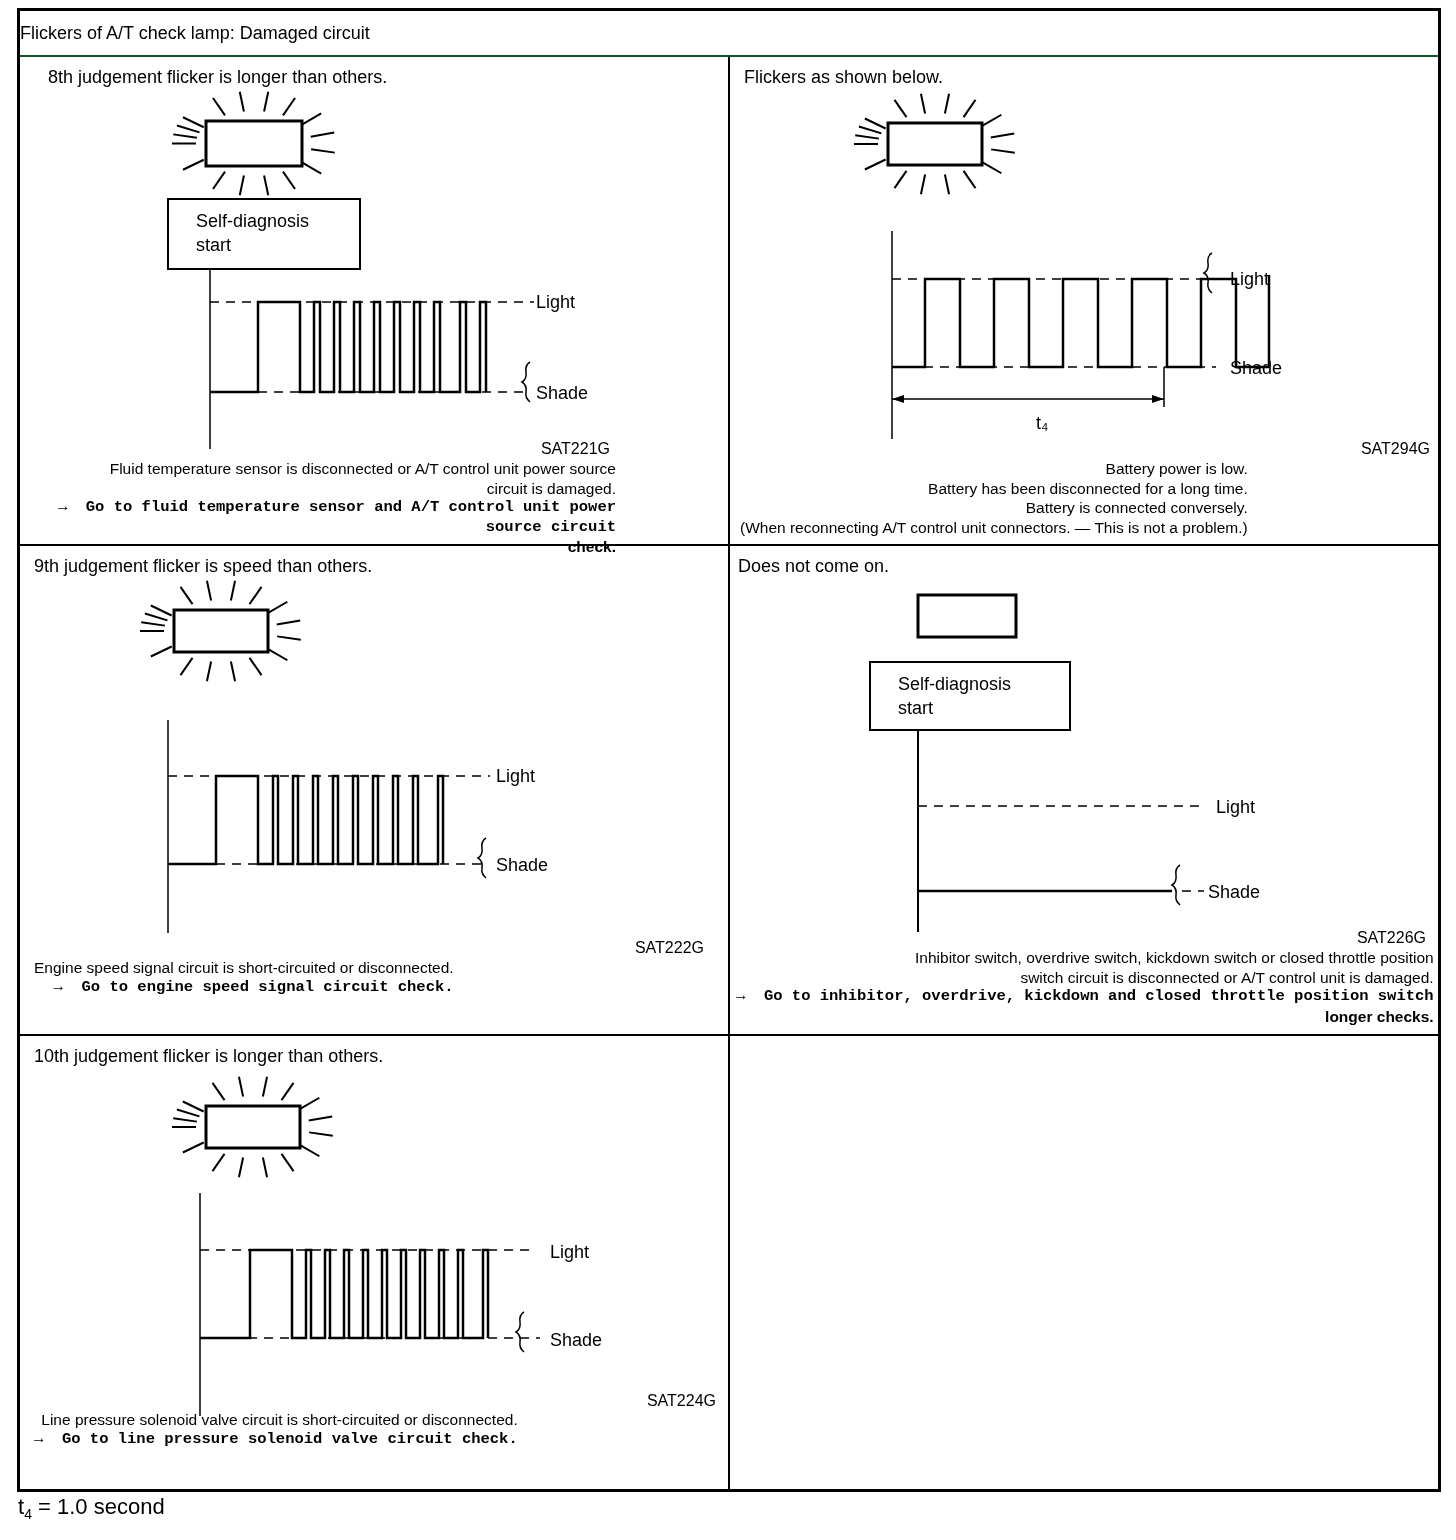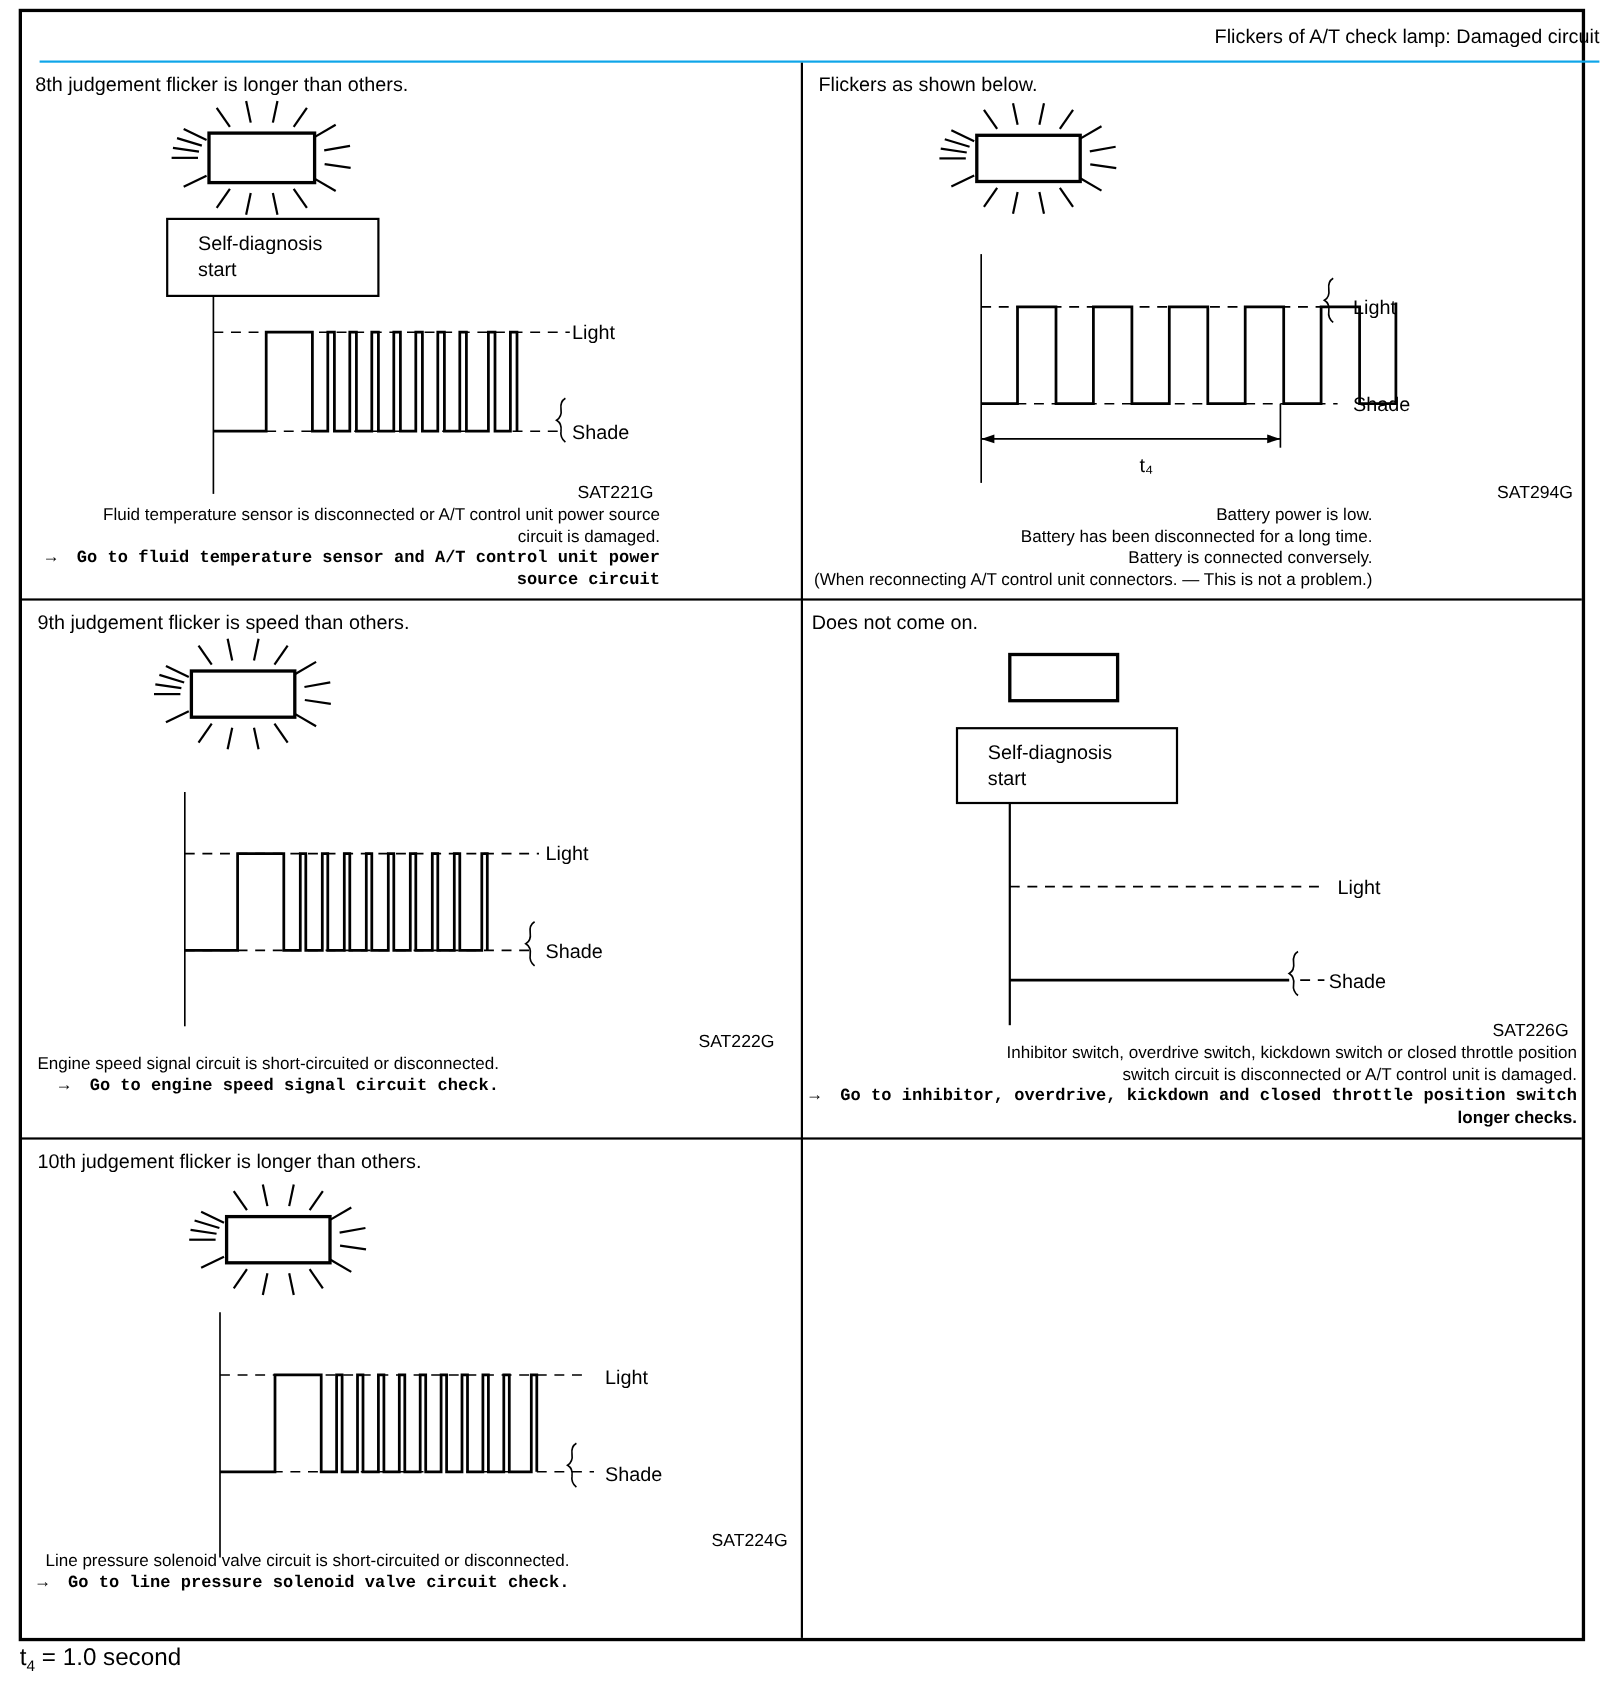--- a/index.html
+++ b/index.html
@@ -1,18 +1,18 @@
 <!DOCTYPE html>
 <html><head>
 <meta charset="utf-8">
 <style>
   html, body { margin: 0; padding: 0; background: #fff; }
   body { width: 1456px; height: 1540px; position: relative; font-family: "Liberation Sans", sans-serif; color: #000; overflow: hidden; }
   .frame { position: absolute; left: 17px; top: 8px; width: 1418px; height: 1478px; border: 3px solid #000; box-sizing: content-box; }
-  .header { position: absolute; left: 16px; top: 0; width: 1418px; height: 44px; border-bottom: 2px solid #0ea5e9; display: flex; align-items: center; justify-content: flex-end; font-size: 18px; }
+  .header { position: absolute; left: 0; top: 0; width: 1418px; height: 44px; border-bottom: 2px solid #14532d; display: flex; align-items: center; justify-content: flex-start; font-size: 18px; }
   .cell { position: absolute; box-sizing: border-box; }
   .vline { position: absolute; left: 708px; top: 46px; width: 2px; height: 1432px; background: #000; }
   .hline { position: absolute; height: 2px; background: #000; left: 0; width: 1418px; }
   .cell-title { position: absolute; left: 14px; top: 10px; font-size: 18px; }
   .fig-id { position: absolute; font-size: 16px; text-align: right; }
   .desc { position: absolute; font-size: 15.5px; line-height: 19.5px; text-align: right; }
   .desc .indent { padding-left: 28px; font-weight: bold; }
   .desc .arrow-line { font-weight: bold; font-family: Liberation Mono, monospace; }
   svg { position: absolute; overflow: visible; }
   .lbl { font-family: "Liberation Sans", sans-serif; font-size: 18px; }
@@ -24,21 +24,21 @@
 <body>
 
 <div class="frame">
   <div class="header">
     <span>Flickers of A/T check lamp: Damaged circuit</span>
   </div>
   <div class="vline"></div>
   <div class="hline" style="top:533px"></div>
   <div class="hline" style="top:1023px"></div>
 
-  <div class="cell" style="left:0;top:46px;width:580px;height:487px">
+  <div class="cell" style="left:16px;top:46px;width:580px;height:487px">
     <div class="cell-title" style="left:12px">8th judgement flicker is longer than others.</div>
     <svg id="fig0" style="left:0;top:0" width="708" height="487">
         <g>
           <rect x="170" y="64" width="96" height="45" fill="none" stroke="#000" stroke-width="3"></rect>
           <line x1="167.77052658050255" y1="70.25" x2="146.98591688967602" y2="60.25" stroke="#000" stroke-width="2"></line>
           <line x1="189" y1="58.35417437700574" x2="177.00000000000003" y2="41.03366630131697" stroke="#000" stroke-width="2"></line>
           <line x1="207.92840569531805" y1="54.49374802710324" x2="203.76084943131173" y2="34.79759296685908" stroke="#000" stroke-width="2"></line>
           <line x1="228.07159430468195" y1="54.49374802710324" x2="232.2391505686883" y2="34.79759296685908" stroke="#000" stroke-width="2"></line>
           <line x1="247" y1="58.35417437700575" x2="259" y2="41.03366630131698" stroke="#000" stroke-width="2"></line>
           <line x1="265.5108185687615" y1="67.858765818591" x2="285.1704676316973" y2="56.387237091570086" stroke="#000" stroke-width="2"></line>
@@ -63,20 +63,21 @@
         <path d="M174,335 L222,335 L222,245 L264,245 L264,335 L278,335 L278,245 L284,245 L284,335 L298,335 L298,245 L304,245 L304,335 L318,335 L318,245 L324,245 L324,335 L338,335 L338,245 L344,245 L344,335 L358,335 L358,245 L364,245 L364,335 L378,335 L378,245 L384,245 L384,335 L398,335 L398,245 L404,245 L404,335 L424,335 L424,245 L430,245 L430,335 L444,335 L444,245 L450,245 L450,335" fill="none" stroke="#000" stroke-width="2.5"></path>
         <path d="M494,325 q-5,3 -4,10 q1,7 -4,10 q5,3 4,10 q-1,6 4,10" fill="none" stroke="#000" stroke-width="1.5" transform="translate(0,-20)"></path>
         <text x="500" y="251" class="lbl">Light</text>
         <text x="500" y="342" class="lbl">Shade</text>
       </svg>
     <div class="fig-id" style="right:6px;top:383px">SAT221G</div>
     <div class="desc" style="left:18px;top:402px">
       <div>Fluid temperature sensor is disconnected or A/T control unit power source</div>
       <div>circuit is damaged.</div>
       <div class="arrow-line"><span>→</span>&nbsp; <span>Go to fluid temperature sensor and A/T control unit power source circuit</span></div>
+      <div class="indent">check.</div>
     </div>
   </div>
 
   <div class="cell" style="left:710px;top:46px;width:708px;height:487px">
     <div class="cell-title">Flickers as shown below.</div>
     <svg id="fig1" style="left:0;top:0" width="708" height="487">
         <g>
           <rect x="158" y="66" width="94" height="42" fill="none" stroke="#000" stroke-width="3"></rect>
           <line x1="155.636551984287" y1="71.5" x2="134.85194229346047" y2="61.5" stroke="#000" stroke-width="2"></line>
           <line x1="176.5" y1="60.1532124826824" x2="164.50000000000003" y2="42.83270440699363" stroke="#000" stroke-width="2"></line>

